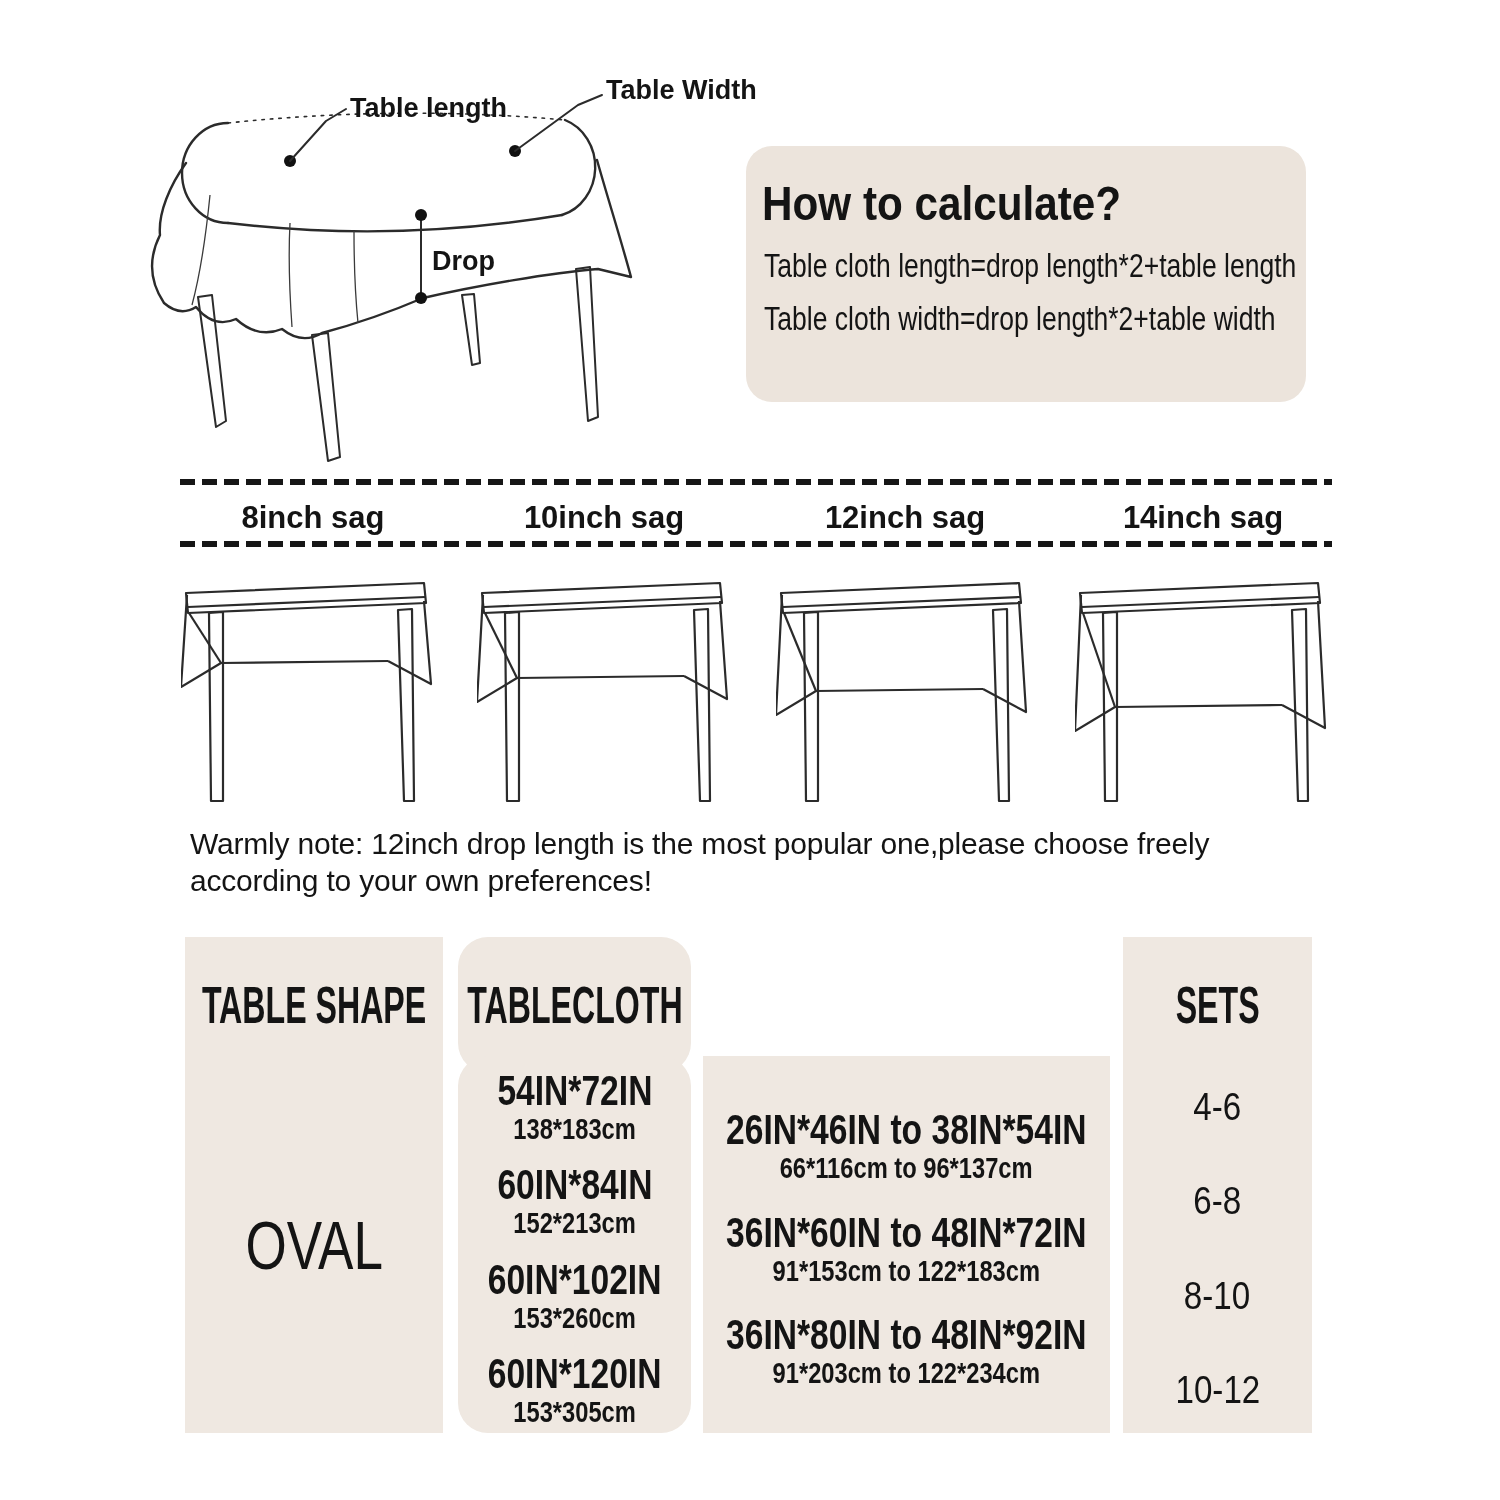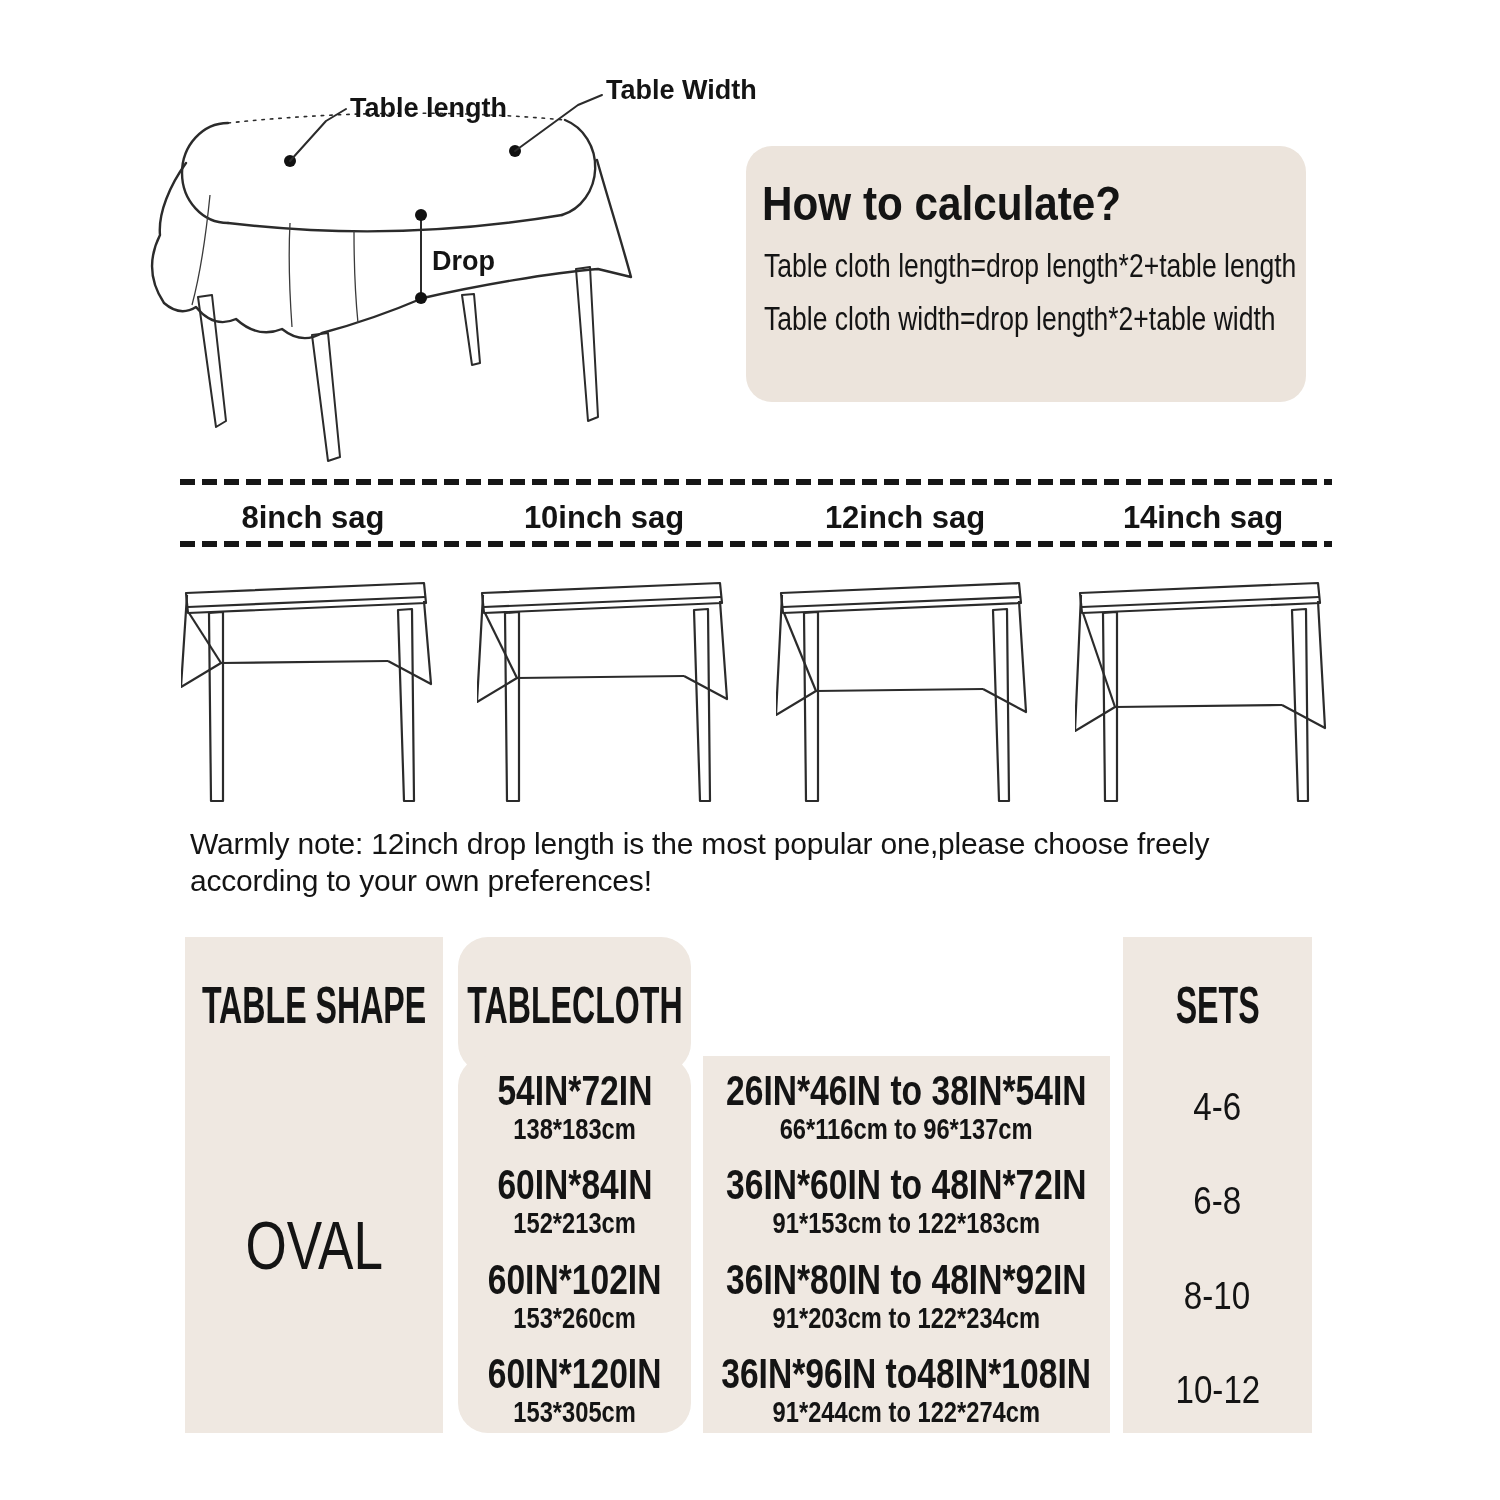--- a/index.html
+++ b/index.html
@@ -192,24 +192,20 @@
       <span class="sz-sub">66*116cm to 96*137cm</span>
     </div>
     <div class="rowgrp">
       <span class="sz-main">36IN*60IN to 48IN*72IN</span>
       <span class="sz-sub">91*153cm to 122*183cm</span>
     </div>
     <div class="rowgrp">
       <span class="sz-main">36IN*80IN to 48IN*92IN</span>
       <span class="sz-sub">91*203cm to 122*234cm</span>
     </div>
-    <div class="rowgrp">
-      <span class="sz-main">36IN*96IN to48IN*108IN</span>
-      <span class="sz-sub">91*244cm to 122*274cm</span>
-    </div>
   </div>
 
   <div class="abs cell bdy c4">
     <div class="rowgrp">
       <span class="sets-text">4-6</span>
     </div>
     <div class="rowgrp">
       <span class="sets-text">6-8</span>
     </div>
     <div class="rowgrp">

